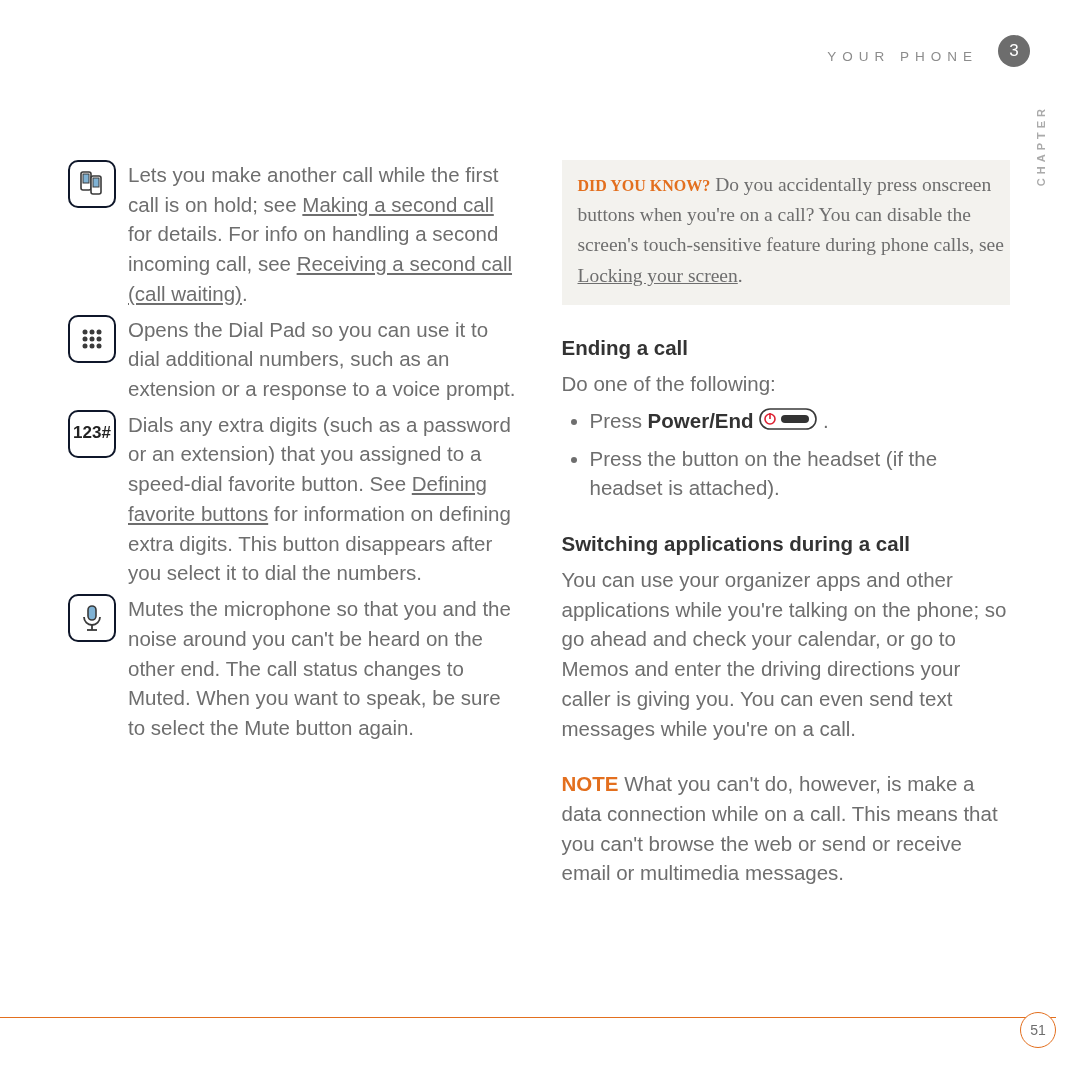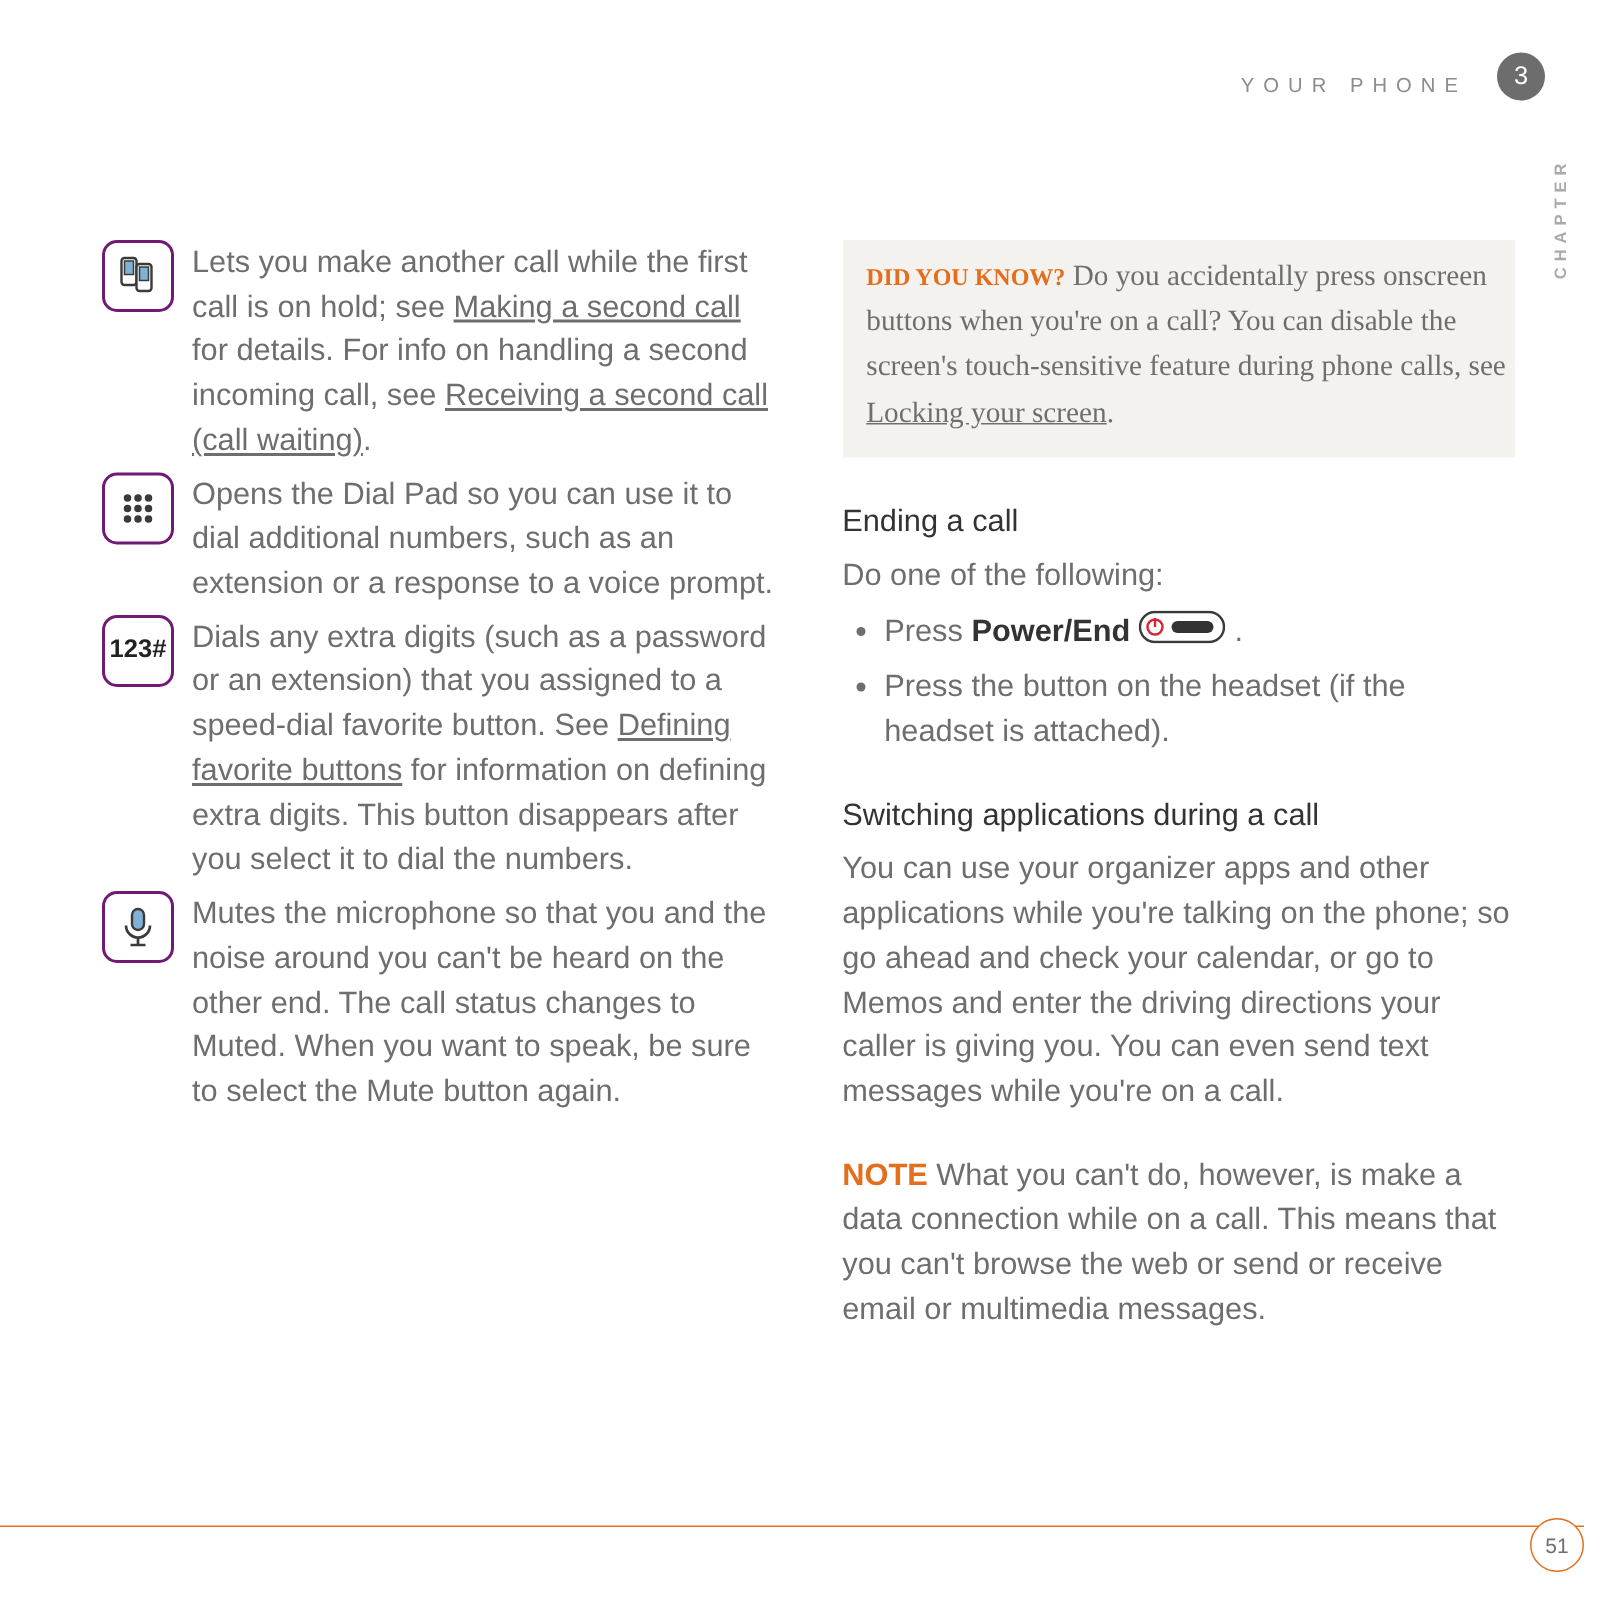--- a/index.html
+++ b/index.html
@@ -62,21 +62,21 @@
 }
 .item {
   display: flex;
   align-items: flex-start;
   margin-bottom: 6px;
 }
 .icon-box {
   width: 44px;
   height: 44px;
   flex-shrink: 0;
-  border: 2px solid #701a75;
+  border: 2px solid #0f172a;
   border-radius: 10px;
   margin-right: 12px;
   display: flex;
   align-items: center;
   justify-content: center;
   background: #fff;
 }
 .item-text {
   flex: 1;
 }
@@ -93,21 +93,21 @@
   font-family: Liberation Serif, serif;
 }
 .callout .callout-label {
   color: #e36f1e;
   font-weight: bold;
   font-size: 16px;
 }
 h3.section {
   color: #333;
   font-size: 20.5px;
-  font-weight: normal;
+  font-weight: bold;
   margin: 0 0 6px 0;
 }
 .right-para { margin-bottom: 26px; }
 ul.bullets { margin: 8px 0 26px 0; padding-left: 28px; }
 ul.bullets li { margin-bottom: 6px; color:#6e6e6e; }
 .strong-dark { color: #333; font-weight: bold; }
 .note-label { color: #e36f1e; font-weight: bold; }
 .footer-rule {
   position: absolute;
   bottom: 62px;

